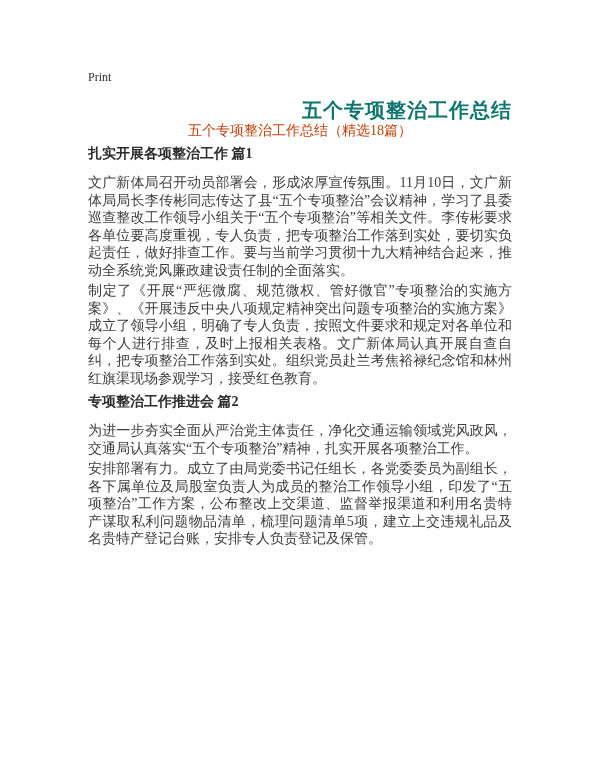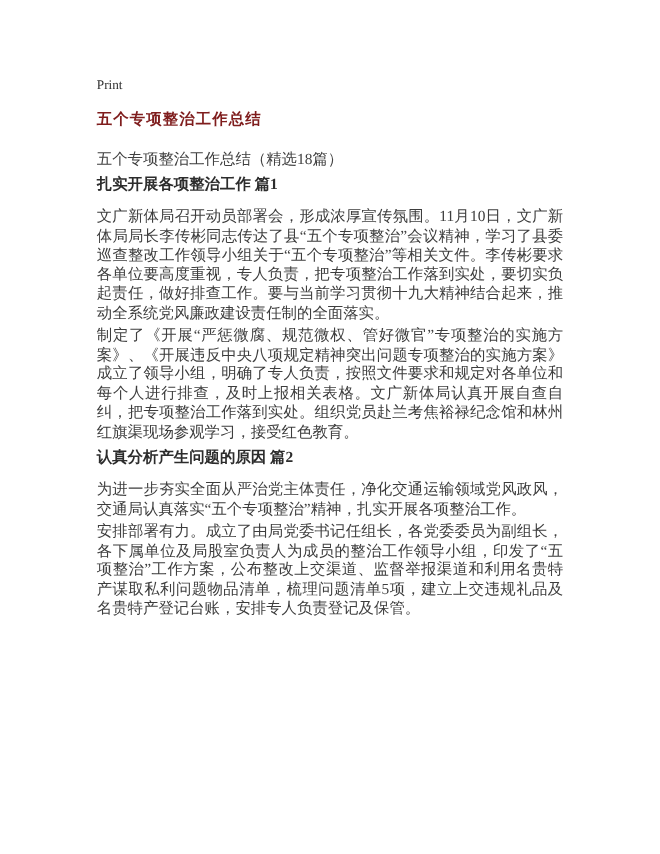--- a/index.html
+++ b/index.html
@@ -19,32 +19,32 @@
     margin-top: 70px;
     font-size: 12px;
     line-height: 14px;
     color: #2f2f2f;
     cursor: pointer;
     width: -moz-fit-content;
     width: fit-content;
   }
   h1.doc-title {
     margin: 14px 0 0 0;
-    font-size: 14px;
+    font-size: 20px;
     line-height: 24px;
     font-weight: bold;
-    text-align: left;
-    color: #7f1d1d;
+    text-align: right;
+    color: #0f766e;
     letter-spacing: 1px;
   }
   .subtitle {
-    margin-top: 15px;
     font-size: 14px;
     line-height: 17px;
-    color: #404040;
+    color: #c2410c;
+    text-align: center;
   }
   h2.section-heading {
     margin: 6px 0 0 0;
     font-size: 14px;
     line-height: 17px;
     font-weight: bold;
     color: #2c2c2c;
   }
   p.body-para {
     margin: 3px 0 0 0;
@@ -64,17 +64,17 @@
 
   <h1 class="doc-title">五个专项整治工作总结</h1>
 
   <div class="subtitle">五个专项整治工作总结（精选18篇）</div>
 
   <h2 class="section-heading">扎实开展各项整治工作 篇1</h2>
 
   <p class="body-para">文广新体局召开动员部署会，形成浓厚宣传氛围。11月10日，文广新体局局长李传彬同志传达了县“五个专项整治”会议精神，学习了县委巡查整改工作领导小组关于“五个专项整治”等相关文件。李传彬要求各单位要高度重视，专人负责，把专项整治工作落到实处，要切实负起责任，做好排查工作。要与当前学习贯彻十九大精神结合起来，推动全系统党风廉政建设责任制的全面落实。</p>
   <p class="body-para">制定了《开展“严惩微腐、规范微权、管好微官”专项整治的实施方案》、《开展违反中央八项规定精神突出问题专项整治的实施方案》成立了领导小组，明确了专人负责，按照文件要求和规定对各单位和每个人进行排查，及时上报相关表格。文广新体局认真开展自查自纠，把专项整治工作落到实处。组织党员赴兰考焦裕禄纪念馆和林州红旗渠现场参观学习，接受红色教育。</p>
 
-  <h2 class="section-heading">认真分析产生问题的原因 篇2</h2>
+  <h2 class="section-heading">专项整治工作推进会 篇2</h2>
 
   <p class="body-para">为进一步夯实全面从严治党主体责任，净化交通运输领域党风政风，交通局认真落实“五个专项整治”精神，扎实开展各项整治工作。</p>
   <p class="body-para">安排部署有力。成立了由局党委书记任组长，各党委委员为副组长，各下属单位及局股室负责人为成员的整治工作领导小组，印发了“五项整治”工作方案，公布整改上交渠道、监督举报渠道和利用名贵特产谋取私利问题物品清单，梳理问题清单5项，建立上交违规礼品及名贵特产登记台账，安排专人负责登记及保管。</p>
 </div>
 
 </body></html>

